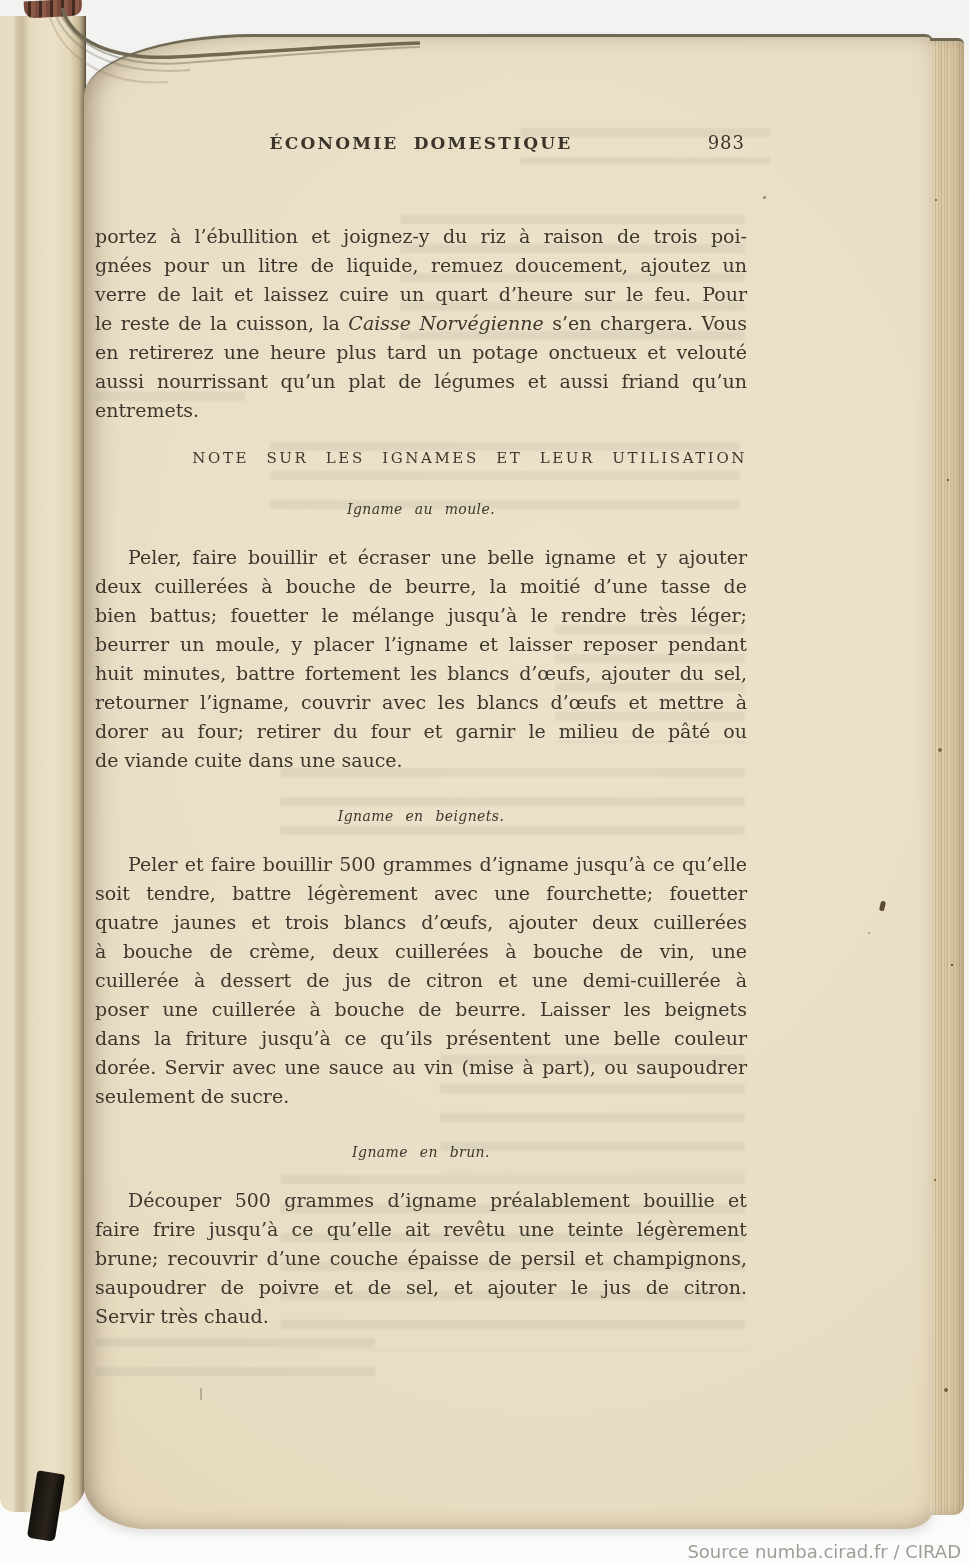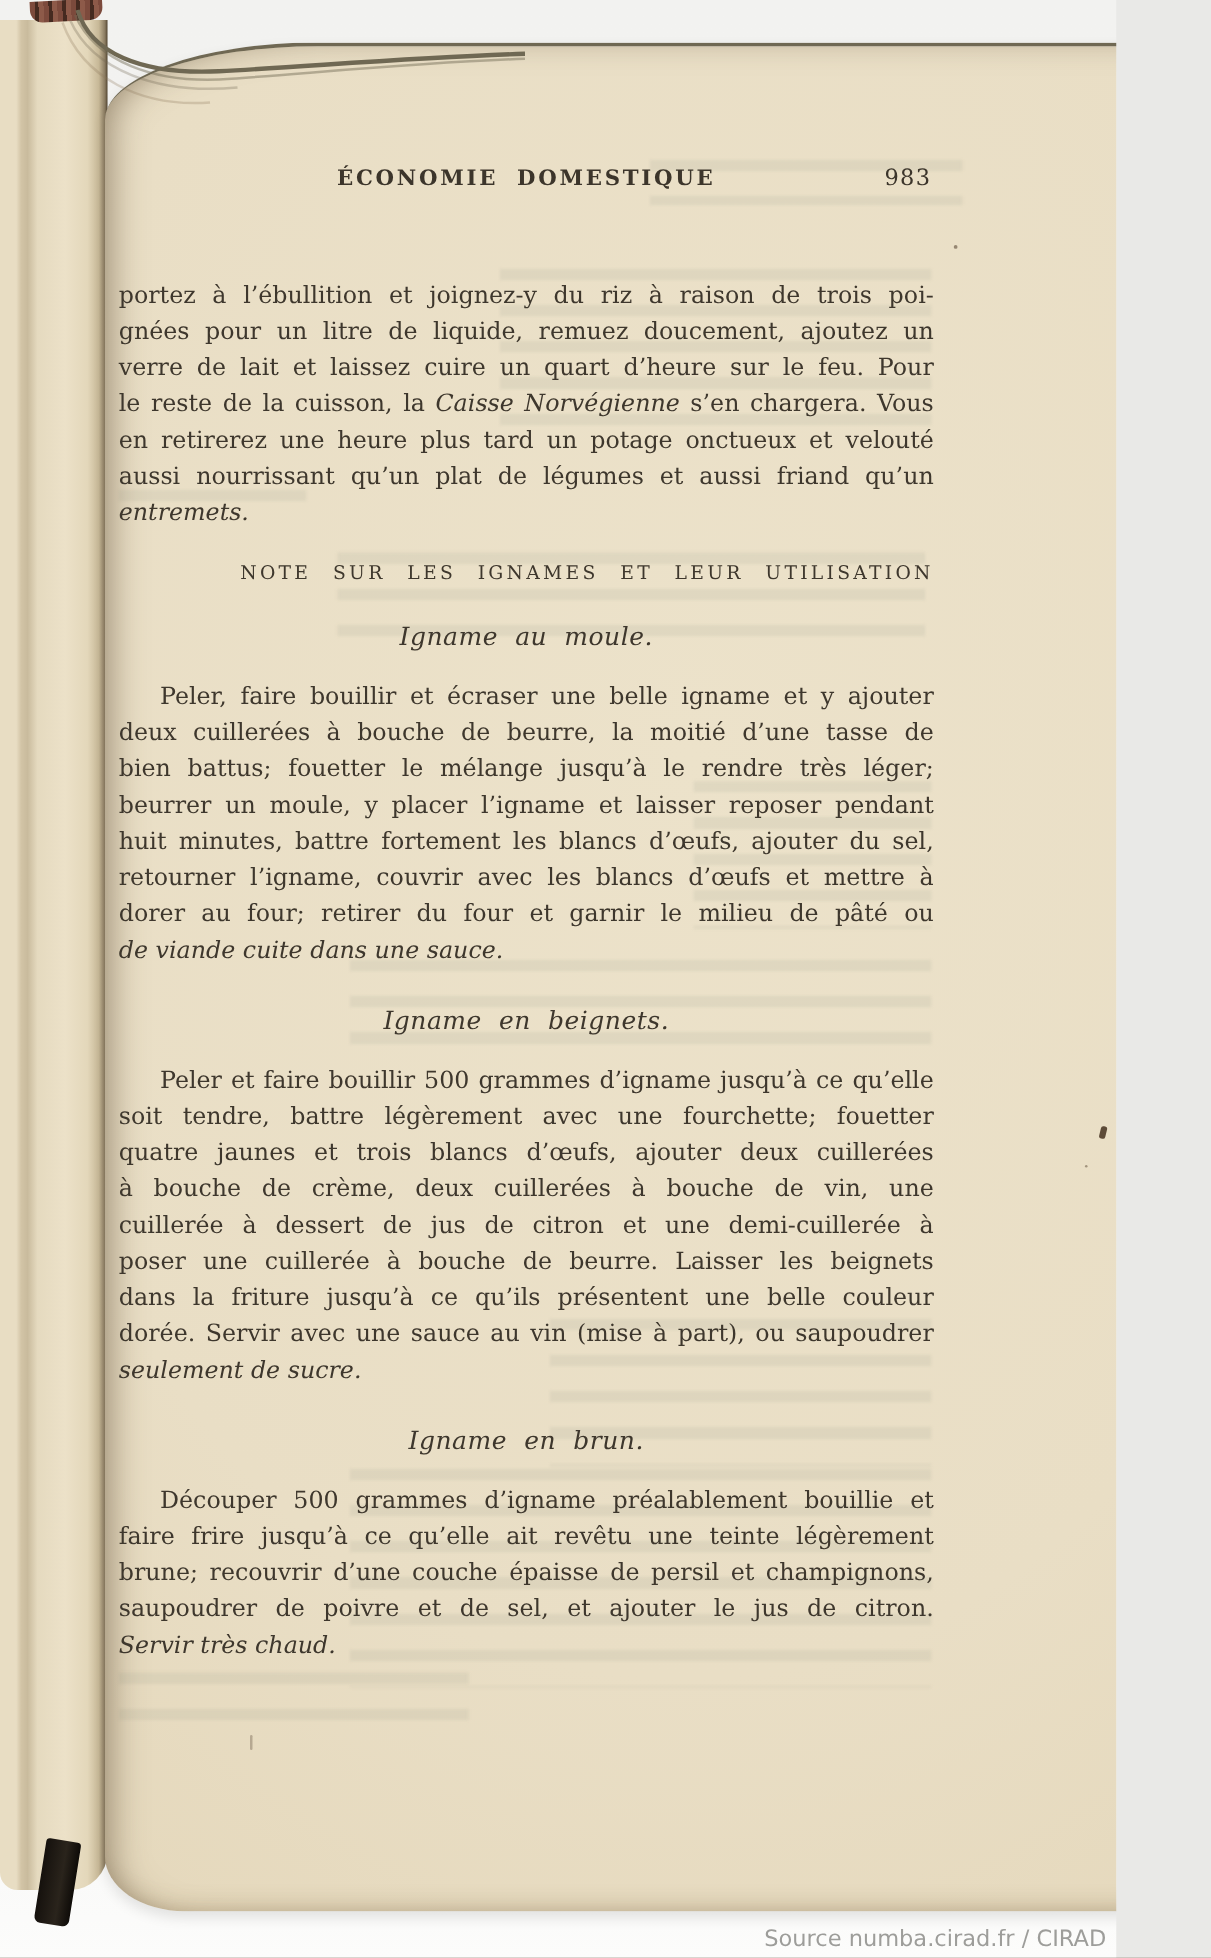--- a/index.html
+++ b/index.html
@@ -1,17 +1,17 @@
 <!DOCTYPE html>
 <html><head>
 <meta charset="utf-8">
 <style>
   html,body{margin:0;padding:0;background:#e9e9e7;}
   .stage{
-    position:relative;width:893px;height:1566px;overflow:hidden;
+    position:relative;width:969px;height:1566px;overflow:hidden;
     background:linear-gradient(180deg,#f2f2f0 0%,#f4f4f2 93%,#fafaf9 96%,#fcfcfb 100%);
     font-family:"DejaVu Serif", serif;
   }
   
   .left-pages{
     position:absolute;left:0;top:16px;width:86px;height:1496px;
     background:linear-gradient(90deg,#e8ddc3 0px,#e8ddc3 13px,#d2c4a6 17px,#c9bb9d 22px,#e5dabf 30px,#ece1c8 52px,#e3d7ba 70px,#c7b897 79px,#897a60 84px,#50432f 86px);
     border-radius:0 0 30px 14px;
   }
   .main-page{
@@ -63,30 +63,30 @@
     font-weight:bold;font-size:17px;letter-spacing:2.2px;word-spacing:7px;
   }
   .page-number{position:absolute;right:2px;top:1px;font-size:18px;letter-spacing:1px;}
   .text-block{
     position:absolute;left:95px;top:186px;width:652px;
     color:#3e372d;font-size:19px;line-height:29px;margin-top:36px;
   }
   .para{margin:22px 0 0;}
   .para:first-child{margin-top:0;}
   .line{text-align:justify;text-align-last:justify;}
-  .line.last{text-align-last:left;font-style:italic;}
+  .line.last{text-align-last:left;}
   .para.indent .line:first-child{text-indent:33px;}
   .it{font-style:italic;}
   .note-heading{
     margin-top:24px;text-align:right;font-size:15px;line-height:19px;
     letter-spacing:2.6px;word-spacing:10px;
   }
   .subheading{
     margin-top:29px;text-align:center;font-style:italic;
-    font-size:20px;line-height:24px;word-spacing:7px;letter-spacing:.4px;
+    font-size:14px;line-height:24px;word-spacing:7px;letter-spacing:.4px;
   }
   
   .footer-source{
     position:absolute;right:8px;bottom:4px;
     font-family:"DejaVu Sans", sans-serif;font-size:18px;color:#9d9d9a;
   }
 </style>
 </head>
 <body>
 

